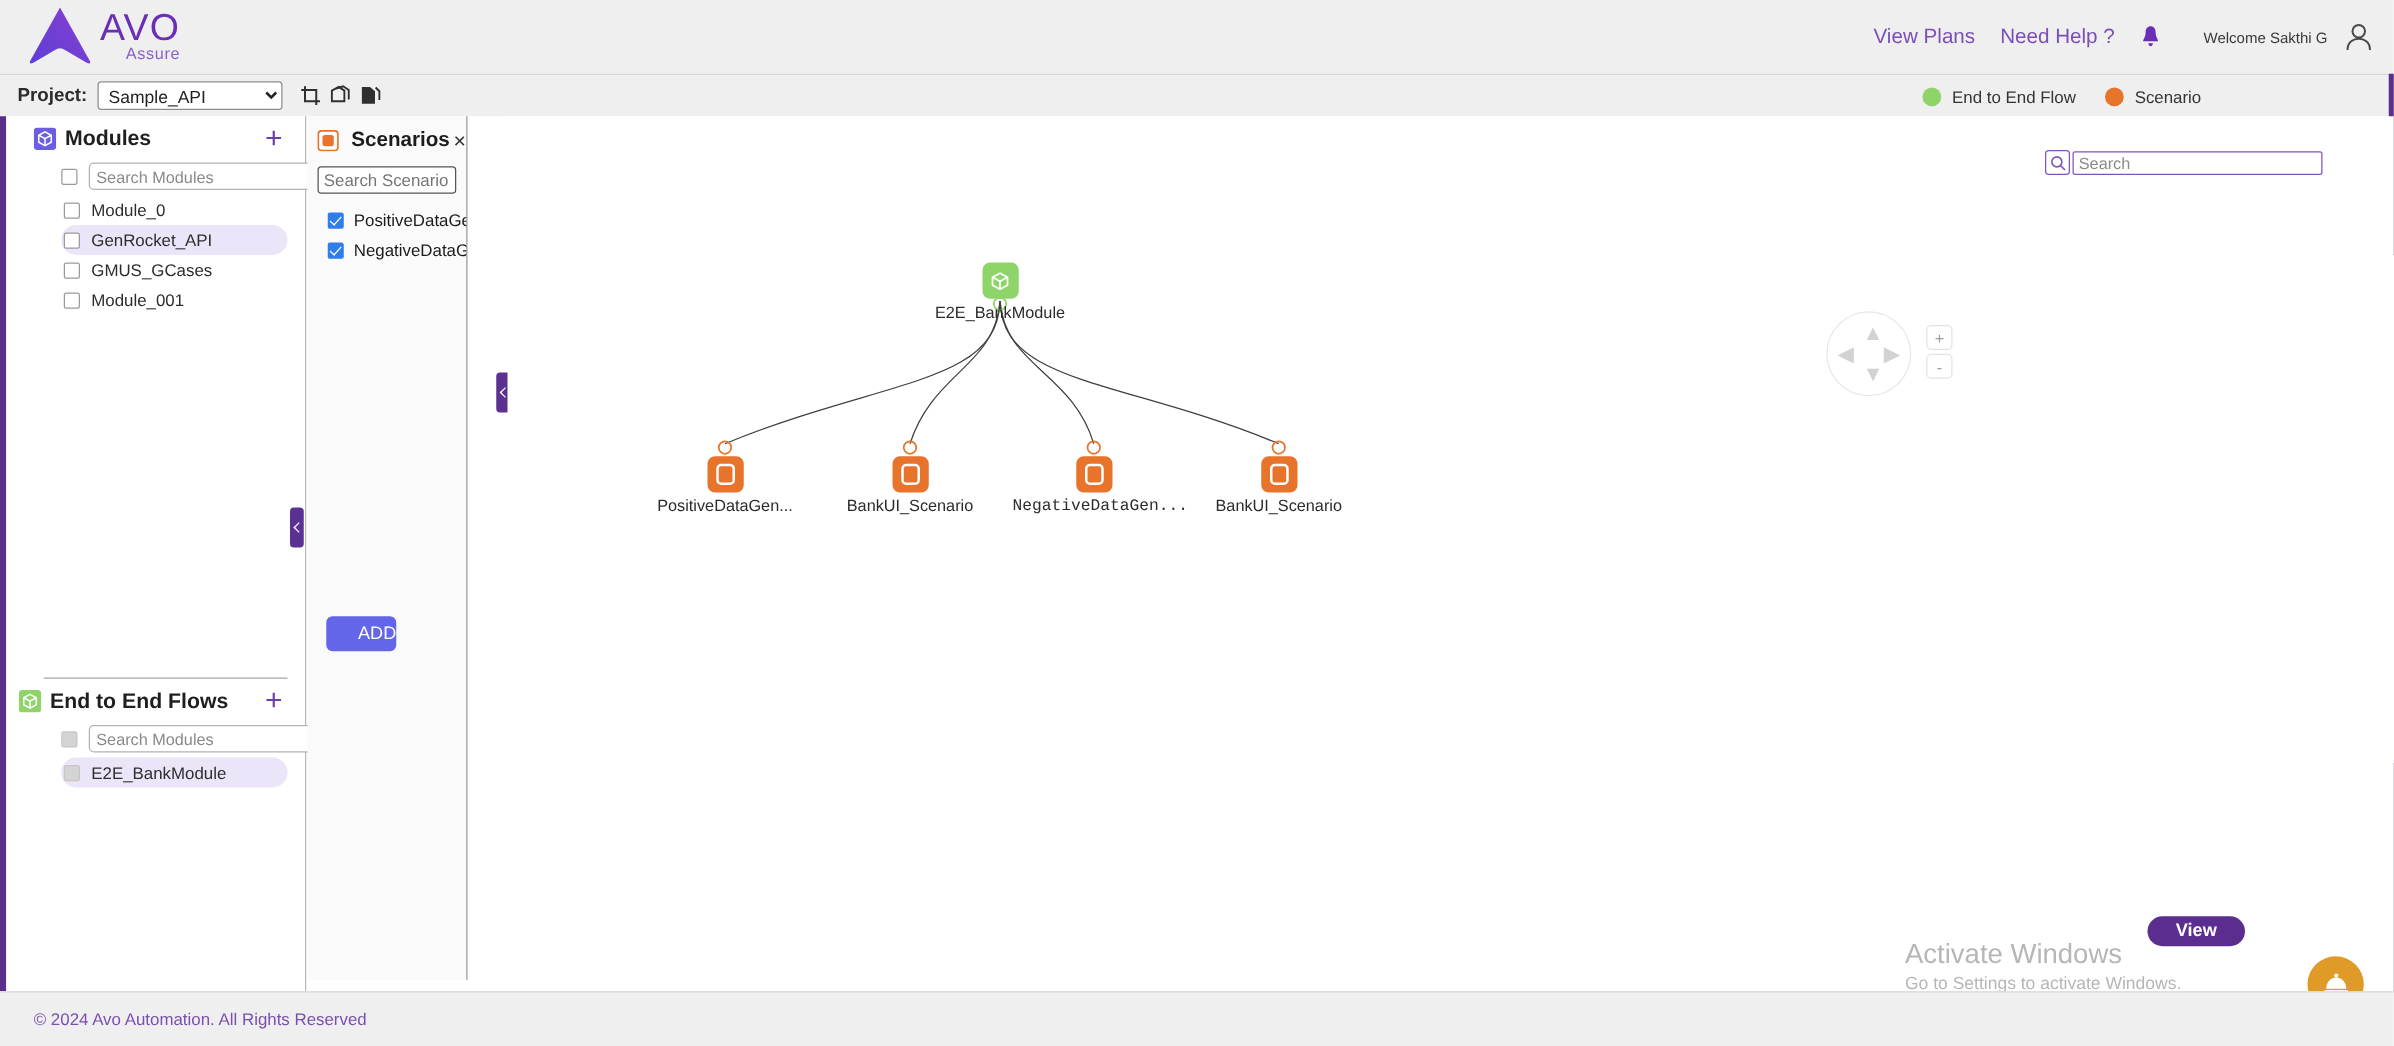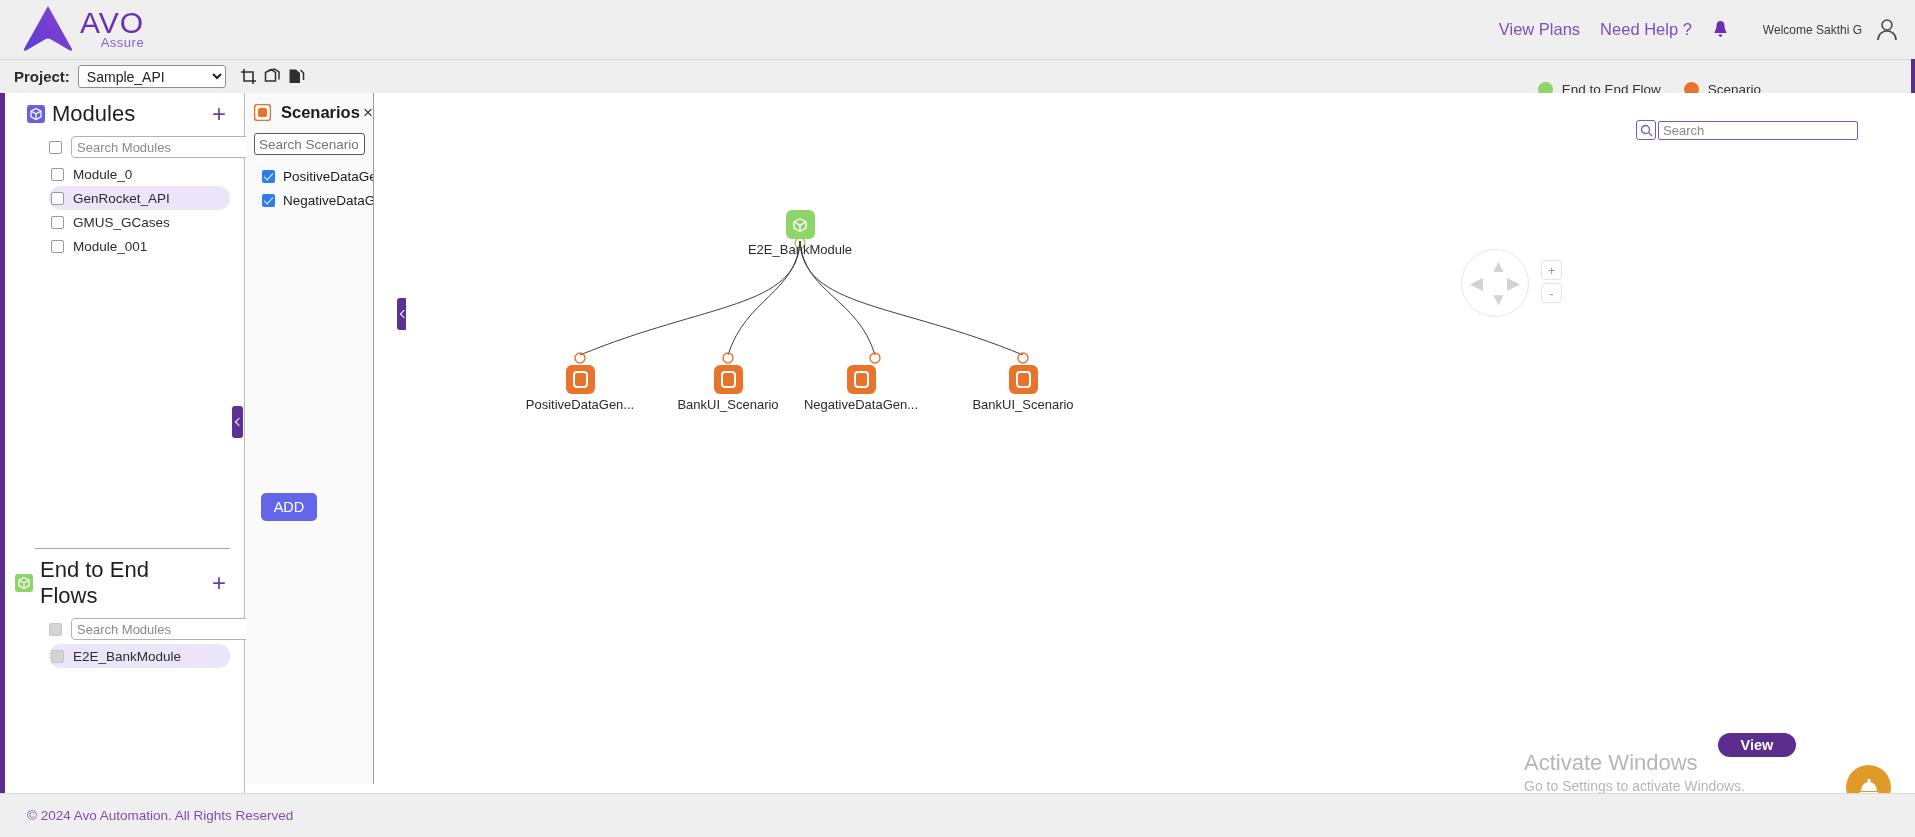--- a/index.html
+++ b/index.html
@@ -37,33 +37,33 @@
   .proj-label { margin-left: 14px; font-size: 15px; font-weight: bold; color: #2b2b2b; }
   .proj-select {
     margin-left: 8px; width: 148px; height: 23px; font-size: 14px;
     font-family: "Liberation Sans", sans-serif;
     border: 1px solid #8e8e8e; border-radius: 3px; background: #fff; color: #222;
     padding-left: 4px;
   }
   .tool-icons { margin-left: 14px; display: flex; gap: 7px; align-items: center; }
   .tool-icons span { cursor: pointer; display: flex; }
 
-  .legend { position: absolute; right: 140px; top: 12px; height: 34px; display: flex; align-items: center; gap: 9px; }
+  .legend { position: absolute; right: 140px; top: 0; height: 34px; display: flex; align-items: center; gap: 9px; }
   .legend-dot { width: 15px; height: 15px; border-radius: 50%; display: inline-block; }
   .legend-lbl { font-size: 13.5px; color: #333; margin-right: 14px; }
 
   
   .purple-rail { position: absolute; left: 0; top: 93px; width: 5px; height: 700px; background: #5b2d8e; }
   .sidebar {
     position: absolute; left: 5px; top: 93px; width: 240px; height: 700px;
     background: #ffffff; border-right: 1px solid #b9b9b9;
   }
   .panel-head { display: flex; align-items: center; padding: 8px 12px 5px 22px; }
   .panel-head .ico { width: 18px; height: 18px; margin-right: 7px; display: flex; align-items: center; justify-content: center; }
-  .panel-title { font-size: 22px; font-weight: normal; color: #1f1f1f; flex: 1; }
+  .panel-title { font-size: 17px; font-weight: bold; color: #1f1f1f; flex: 1; }
   .plus-btn { font-size: 24px; color: #6a3fa8; line-height: 18px; cursor: pointer; font-weight: 300; padding-right: 6px; }
 
   .search-row { display: flex; align-items: center; padding: 4px 14px 4px 44px; }
   .mini-check {
     width: 13px; height: 13px; border: 1px solid #9a9a9a; border-radius: 2px;
     background: #fff; margin-right: 9px; flex: none; cursor: pointer;
   }
   .mini-check.grey { background: #d4d4d4; border-color: #c5c5c5; }
   .search-box {
     flex: 1; height: 22px; border: 1px solid #b2b2b2; border-radius: 4px;
@@ -112,21 +112,21 @@
     content: ""; position: absolute; left: 4px; top: 1px; width: 4px; height: 8px;
     border: solid #fff; border-width: 0 1.8px 1.8px 0; transform: rotate(42deg);
   }
   .scen-name {
     font-size: 13.5px; color: #1b1b1b; white-space: nowrap;
     overflow: hidden; width: 104px;
   }
   .add-btn {
     position: absolute; left: 15px; top: 400px; width: 56px; height: 28px;
     background: #6366e8; color: #fff; border: none; border-radius: 5px;
-    font-size: 14.5px; font-family: "Liberation Sans", sans-serif; cursor: pointer;
+    font-size: 14.5px; font-family: "Liberation Sans", sans-serif; cursor: pointer; text-align: right;
   }
 
   
   .handle {
     position: absolute; width: 11px; height: 32px; background: #5b3191;
     border-radius: 3px; cursor: pointer; display: flex; align-items: center; justify-content: center;
   }
   .handle i { border: solid #fff; border-width: 0 1.6px 1.6px 0; padding: 2.5px; display: inline-block; }
   .handle.left-h { left: 232px; top: 406px; }
   .handle.left-h i { transform: rotate(135deg); margin-left: 2px; }
@@ -456,21 +456,21 @@
     <div class="node-label" style="margin-left:-35px;width:130px">PositiveDataGen...</div>
   </div>
 
   <div class="node" style="left:292px; top:272px; width:60px;">
     <div class="node-box orange">
         <div class="node-inner"></div>
       </div>
     <div class="node-label" style="margin-left:-35px;width:130px">BankUI_Scenario</div>
   </div>
 
-  <div class="node" style="left:425px; top:272px; width:60px;">
+  <div class="node" style="left:439px; top:272px; width:60px;font-family:Liberation Mono, monospace;">
     <div class="node-box orange">
         <div class="node-inner"></div>
       </div>
     <div class="node-label" style="margin-left:-35px;width:130px">NegativeDataGen...</div>
   </div>
 
   <div class="node" style="left:587px; top:272px; width:60px;">
     <div class="node-box orange">
         <div class="node-inner"></div>
       </div>

